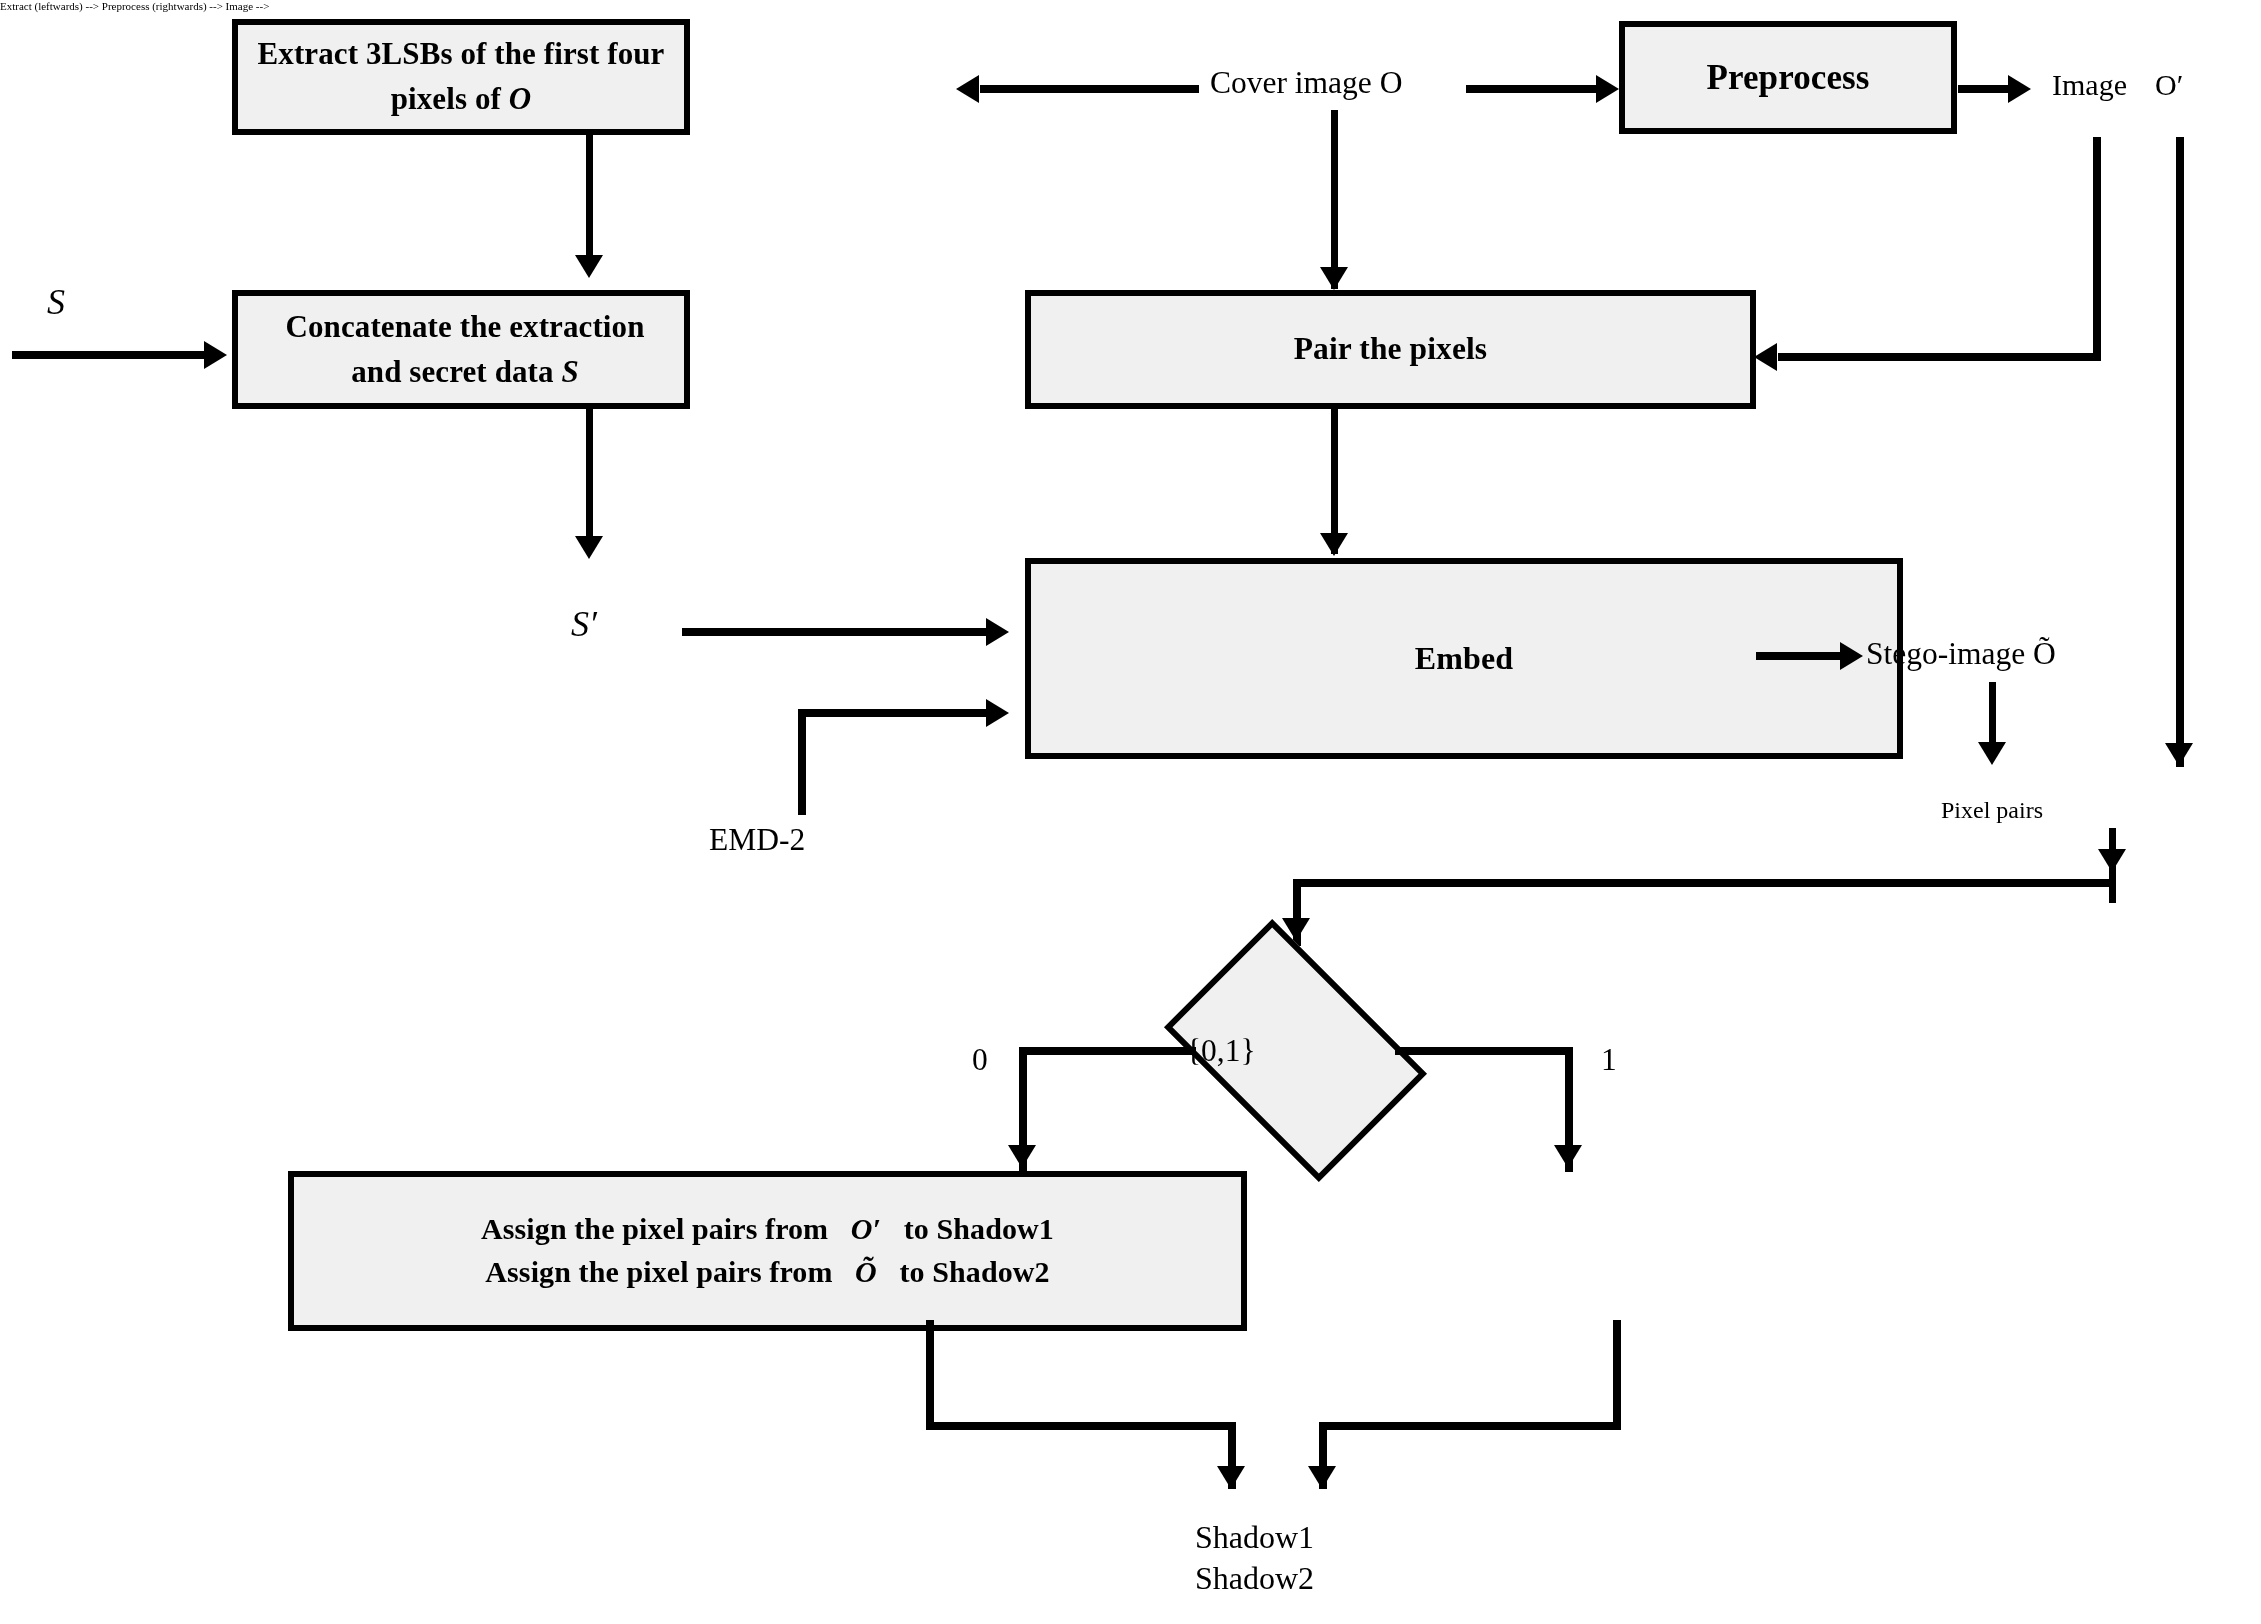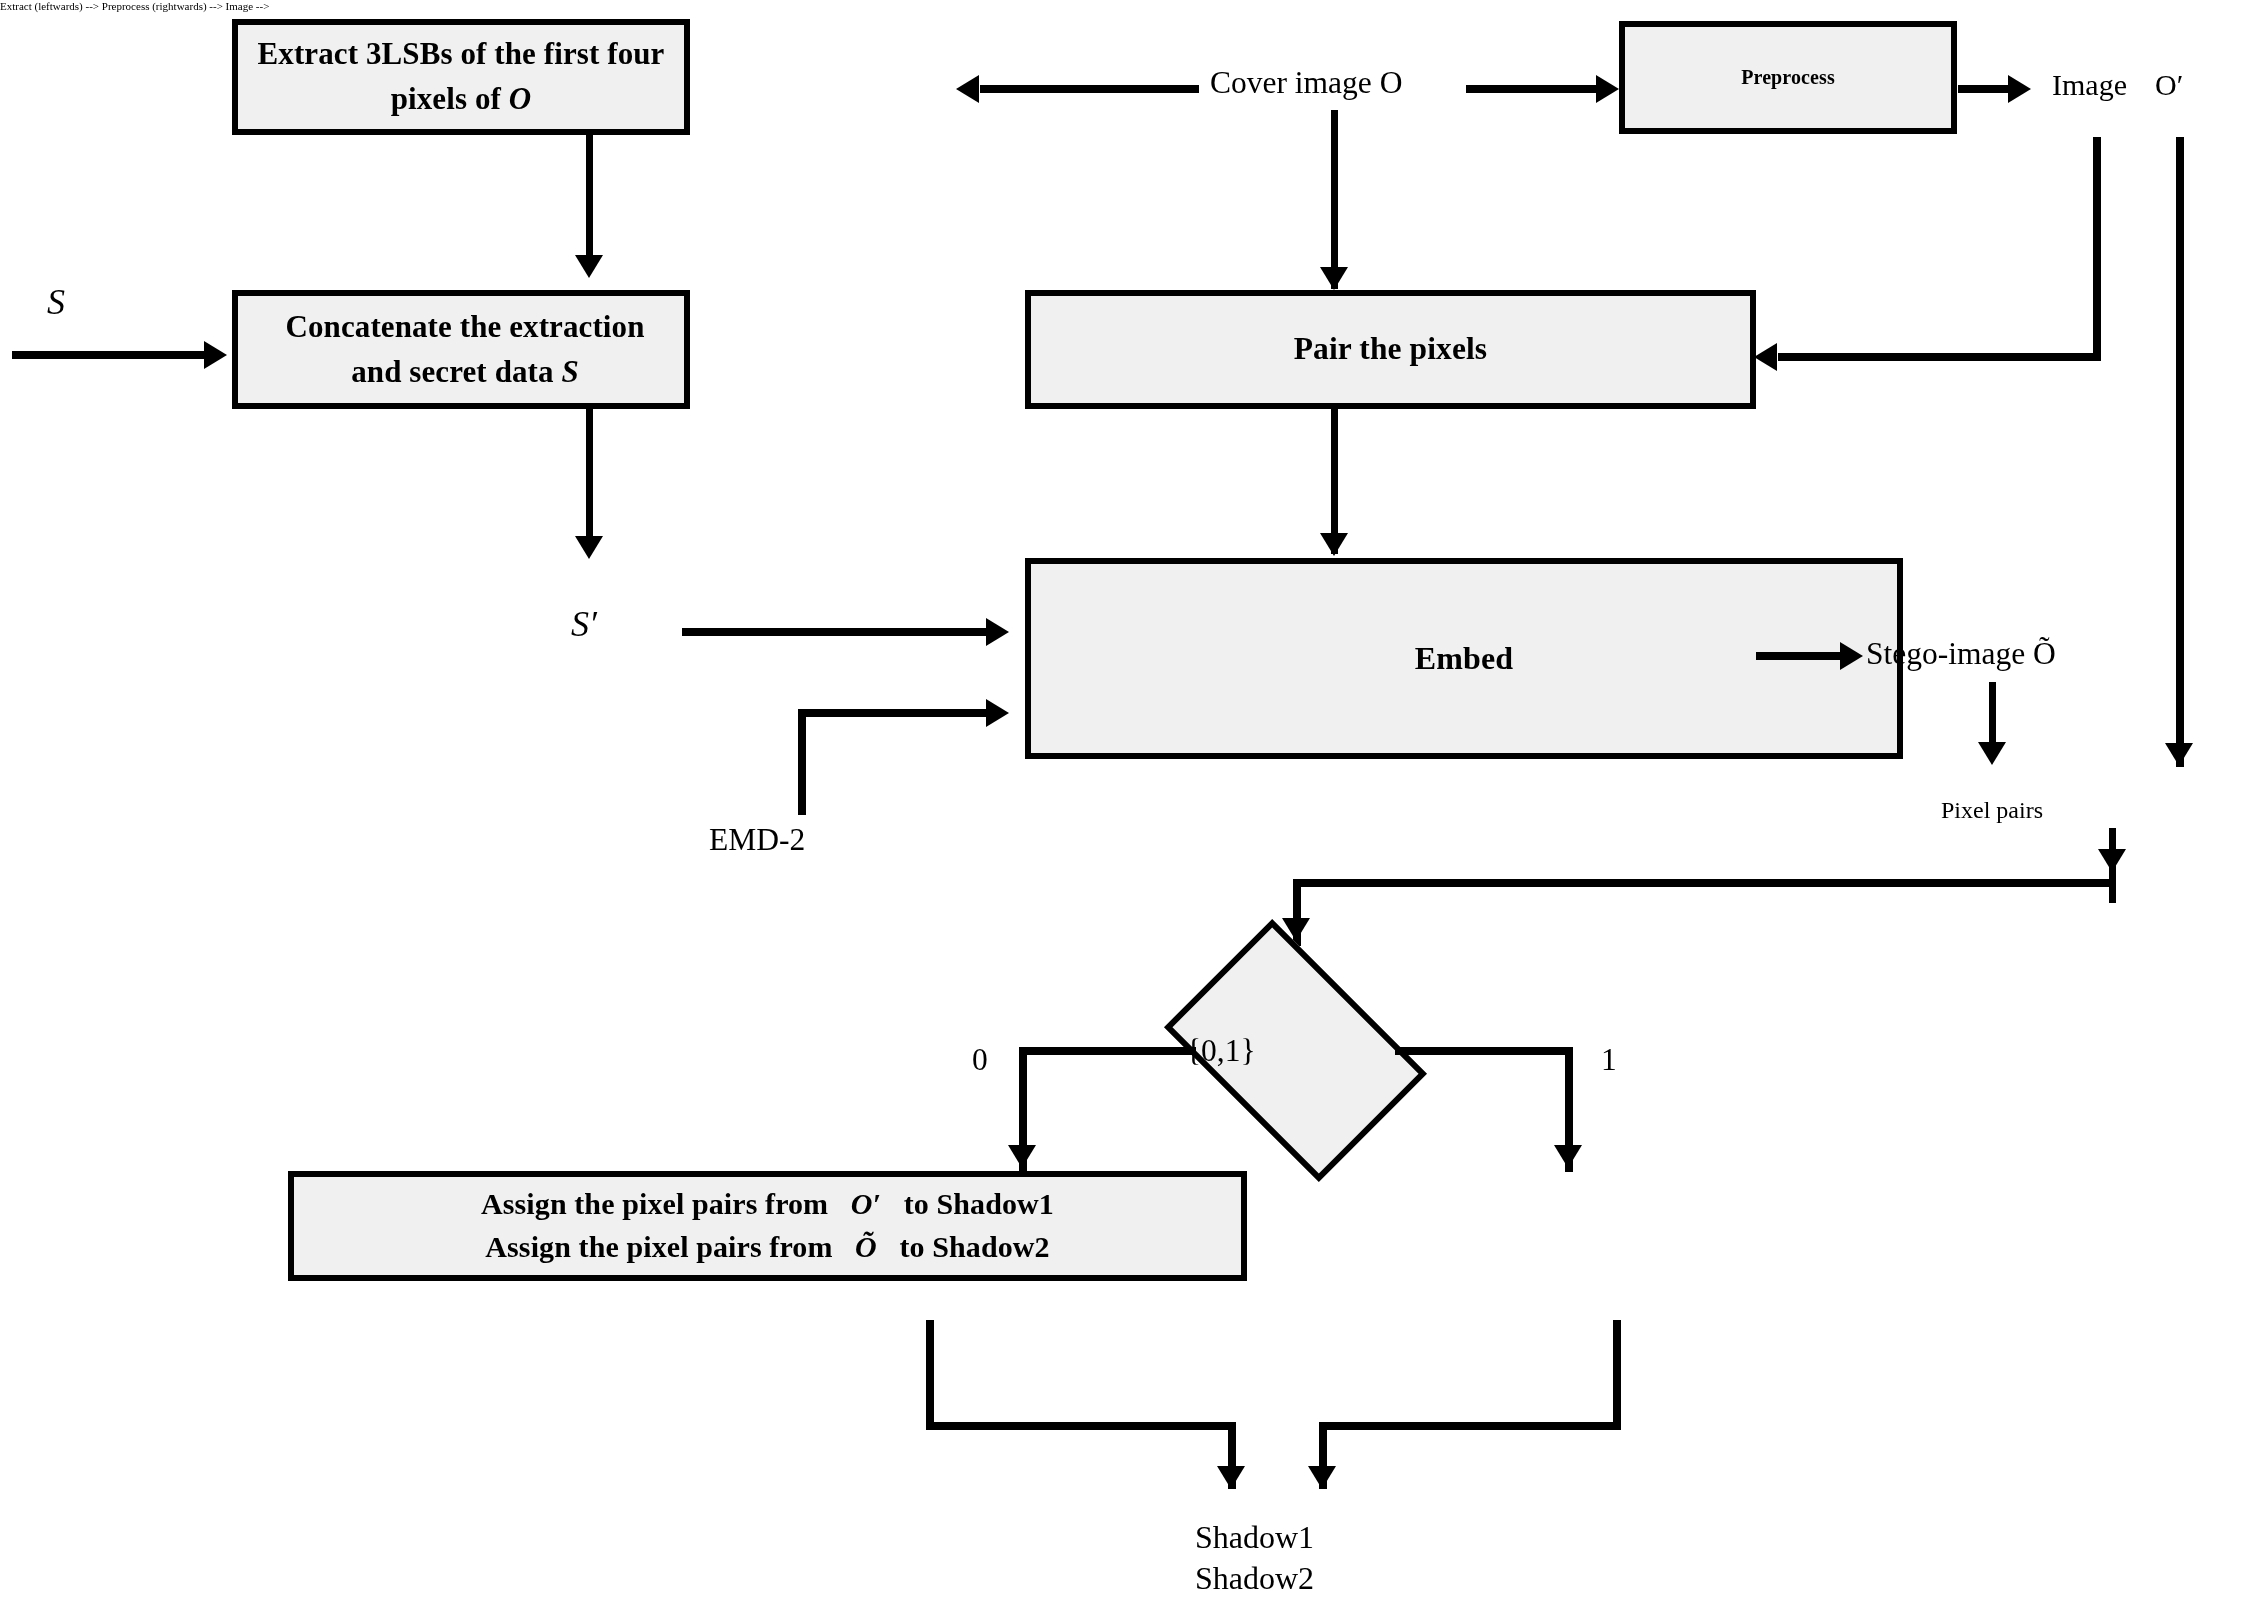--- a/index.html
+++ b/index.html
@@ -92,21 +92,21 @@
 
    Extract   (leftwards) --&gt;
   <div class="ln" style="left:980px;top:85px;width:219px;height:8.2px;"></div>
   <div class="ahead left" style="left:956px;top:75px;"></div>
 
    Preprocess (rightwards) --&gt;
   <div class="ln" style="left:1466px;top:85px;width:130px;height:8.2px;"></div>
   <div class="ahead right" style="left:1596px;top:75px;"></div>
 
   
-  <div class="box" style="left:1619px;top:21px;width:338px;height:113px;font-size:20px;">
+  <div class="box" style="left:1619px;top:21px;width:338px;height:113px;font-size:35px;">
     <div class="inner"><span>Preprocess</span></div>
   </div>
 
    Image --&gt;
   <div class="ln" style="left:1958px;top:85px;width:51px;height:8.2px;"></div>
   <div class="ahead right" style="left:2008px;top:75px;"></div>
 
   
   <div class="lbl" style="left:2052px;top:66px;font-size:30px;">
     <span>Image</span>
@@ -224,21 +224,21 @@
   <div class="ln" style="left:1019px;top:1047px;width:177px;height:8.2px;"></div>
   <div class="ln" style="left:1019px;top:1047px;width:7.5px;height:125px;"></div>
   <div class="ahead down" style="left:1008px;top:1145px;"></div>
 
   
   <div class="ln" style="left:1395px;top:1047px;width:177px;height:8.2px;"></div>
   <div class="ln" style="left:1565px;top:1047px;width:7.5px;height:125px;"></div>
   <div class="ahead down" style="left:1554px;top:1145px;"></div>
 
   
-  <div class="box" style="left:288px;top:1171px;width:959px;height:110px;font-size:30px;">
+  <div class="box" style="left:288px;top:1171px;width:959px;height:160px;font-size:30px;">
     <div class="inner" style="text-align:center;">
       <span>Assign the pixel pairs from</span>
       <span class="ital" style="margin:0 15px;">O′</span>
       <span>to Shadow1</span><br>
       <span>Assign the pixel pairs from</span>
       <span class="ital" style="margin:0 15px;">Õ</span>
       <span>to Shadow2</span>
     </div>
   </div>
 

